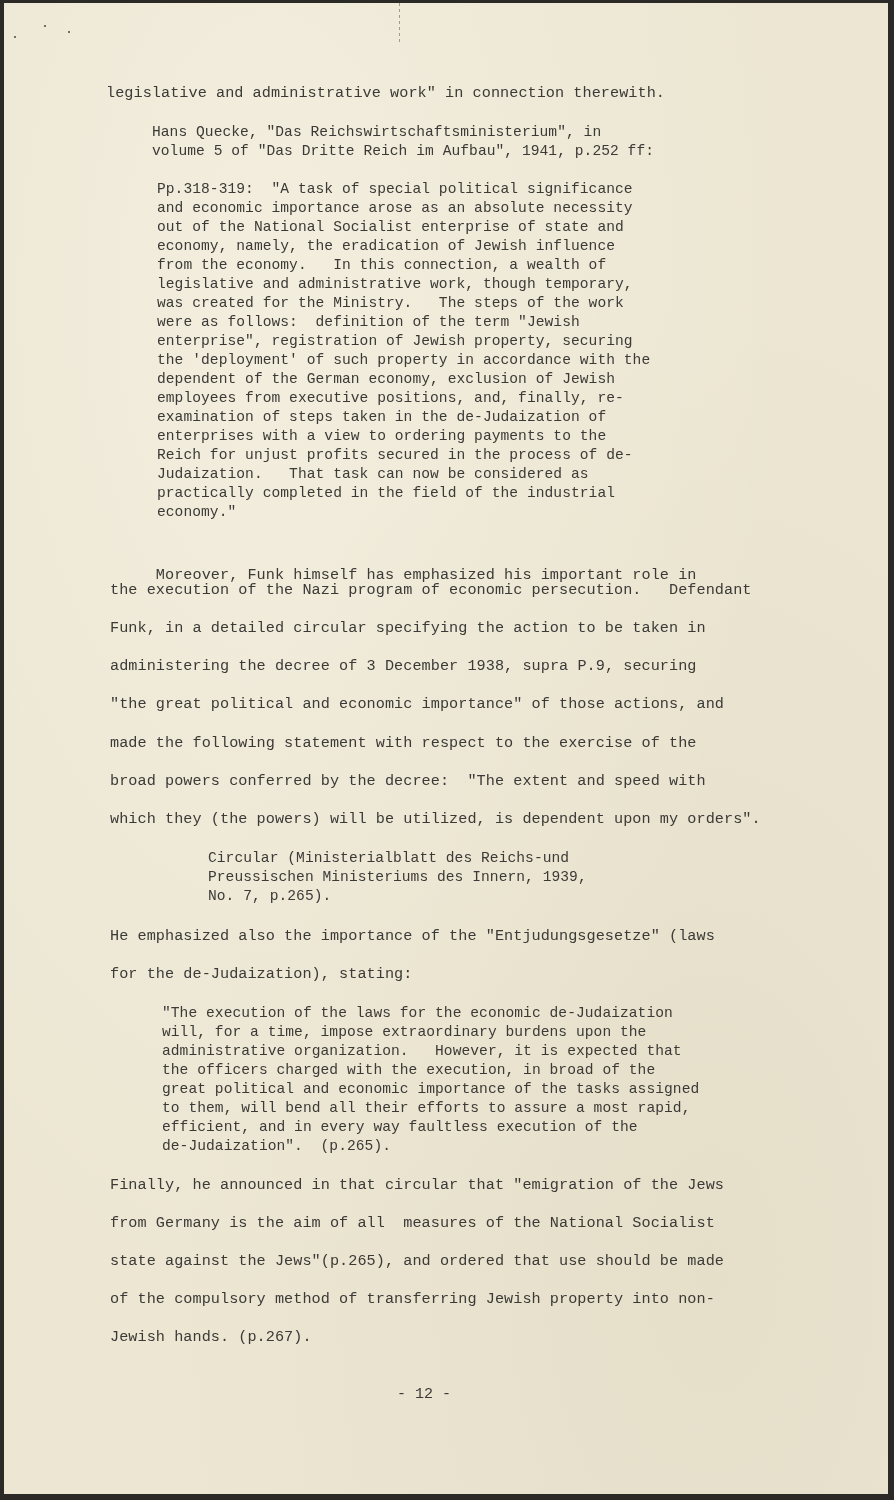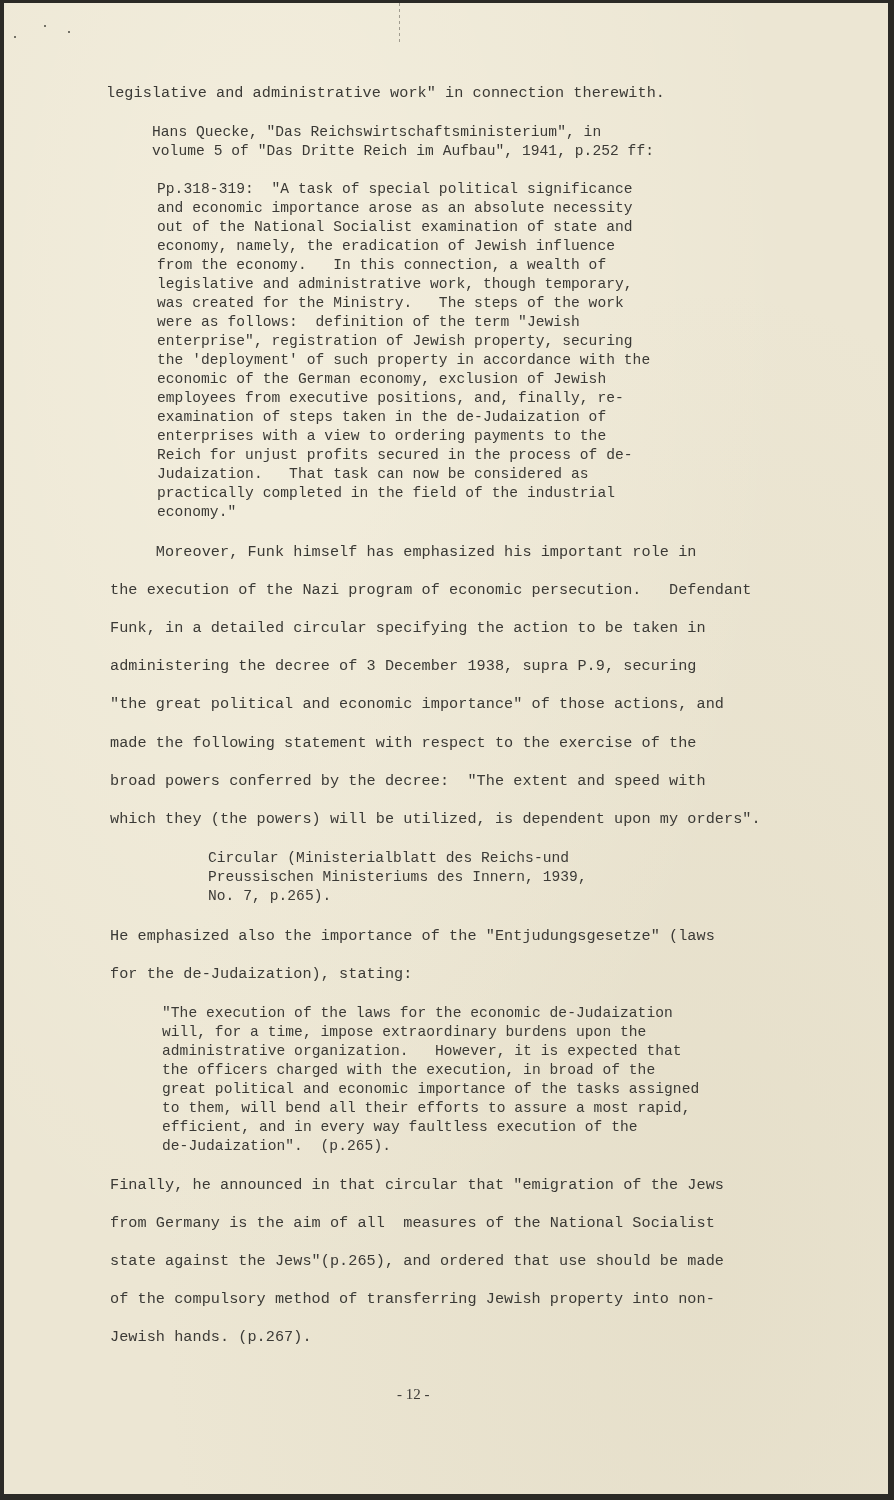--- a/index.html
+++ b/index.html
@@ -44,21 +44,20 @@
       line-height: 1;
     }
     .sm { font-size: 14.6px; }
     .u { text-underline-offset: 3px; text-decoration-thickness: 1px; }
     .page-number {
       position: absolute;
       left: 393px;
       top: 1383px;
       font-size: 15px;
       white-space: pre;
-      font-family: Liberation Serif, serif;
     }
   </style>
 </head>
 <body>
 
 <div class="page">
   <div class="fold"></div>
   <div class="speck" style="left:10px;top:33px"></div>
   <div class="speck" style="left:40px;top:22px"></div>
   <div class="speck" style="left:64px;top:28px"></div>
@@ -66,40 +65,40 @@
   <div class="line" style="left:102px;top:83px">legislative and administrative work" in connection therewith.</div>
 
   <div>
     <div class="line sm" style="left:148px;top:122px">Hans Quecke, "Das Reichswirtschaftsministerium", in</div>
     <div class="line sm" style="left:148px;top:141px">volume 5 of "Das Dritte Reich im Aufbau", 1941, p.252 ff:</div>
   </div>
 
   <div>
     <div class="line sm" style="left:153px;top:179px">Pp.318-319:  "A task of special political significance</div>
     <div class="line sm" style="left:153px;top:198px">and economic importance arose as an absolute necessity</div>
-    <div class="line sm" style="left:153px;top:217px">out of the National Socialist examination of state and</div>
+    <div class="line sm" style="left:153px;top:217px">out of the National Socialist enterprise of state and</div>
     <div class="line sm" style="left:153px;top:236px"><span>economy, namely, the </span><span class="u">eradication of Jewish influence</span></div>
     <div class="line sm" style="left:153px;top:255px"><span class="u">from the economy</span><span>.   In this connection, a wealth of</span></div>
     <div class="line sm" style="left:153px;top:274px">legislative and administrative work, though temporary,</div>
     <div class="line sm" style="left:153px;top:293px">was created for the Ministry.   The steps of the work</div>
     <div class="line sm" style="left:153px;top:312px">were as follows:  definition of the term "Jewish</div>
     <div class="line sm" style="left:153px;top:331px">enterprise", registration of Jewish property, securing</div>
     <div class="line sm" style="left:153px;top:350px">the 'deployment' of such property in accordance with the</div>
-    <div class="line sm" style="left:153px;top:369px">economic of the German economy, exclusion of Jewish</div>
+    <div class="line sm" style="left:153px;top:369px">dependent of the German economy, exclusion of Jewish</div>
     <div class="line sm" style="left:153px;top:388px">employees from executive positions, and, finally, re-</div>
     <div class="line sm" style="left:153px;top:407px">examination of steps taken in the de-Judaization of</div>
     <div class="line sm" style="left:153px;top:426px">enterprises with a view to ordering payments to the</div>
     <div class="line sm" style="left:153px;top:445px">Reich for unjust profits secured in the process of de-</div>
     <div class="line sm" style="left:153px;top:464px">Judaization.   That task can now be considered as</div>
     <div class="line sm" style="left:153px;top:483px">practically completed in the field of the industrial</div>
     <div class="line sm" style="left:153px;top:502px">economy."</div>
   </div>
 
   <div>
-    <div class="line" style="left:106px;top:542px">     Moreover, Funk himself has emphasized his important role in</div>
+    <div class="line" style="left:106px;top:565px">     Moreover, Funk himself has emphasized his important role in</div>
     <div class="line" style="left:106px;top:580px">the execution of the Nazi program of economic persecution.   Defendant</div>
     <div class="line" style="left:106px;top:618px">Funk, in a detailed circular specifying the action to be taken in</div>
     <div class="line" style="left:106px;top:656px"><span>administering the decree of 3 December 1938, </span><span class="u">supra</span><span> P.</span><span class="u">9</span><span>, securing</span></div>
     <div class="line" style="left:106px;top:694px">"the great political and economic importance" of those actions, and</div>
     <div class="line" style="left:106px;top:733px">made the following statement with respect to the exercise of the</div>
     <div class="line" style="left:106px;top:771px">broad powers conferred by the decree:  "The extent and speed with</div>
     <div class="line" style="left:106px;top:809px">which they (the powers) will be utilized, is dependent upon my orders".</div>
   </div>
 
   <div>

